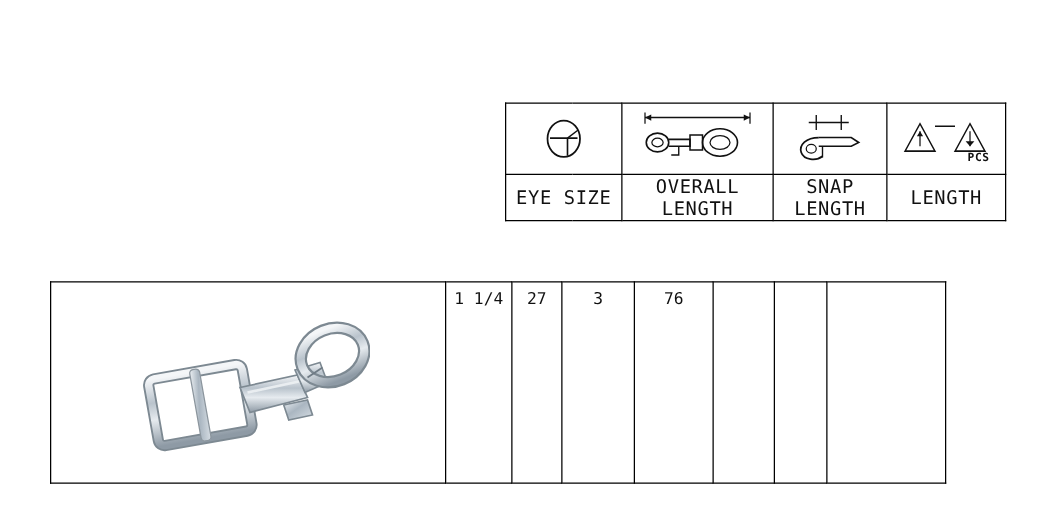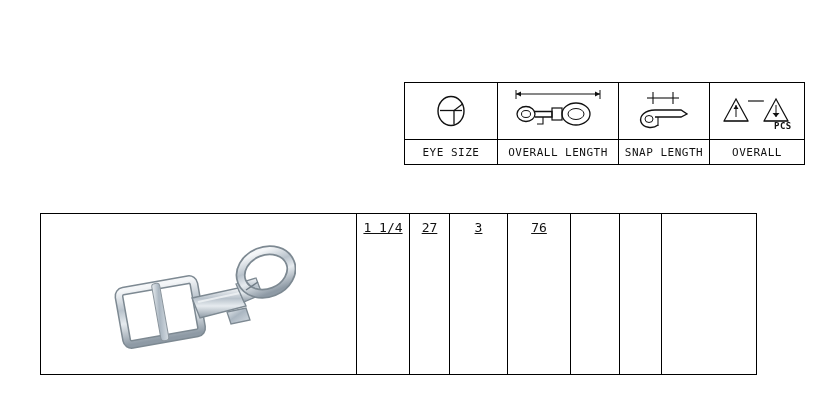--- a/index.html
+++ b/index.html
@@ -40,43 +40,42 @@
     vertical-align: middle;
     font-size: 11px;
     letter-spacing: 0.5px;
     padding: 0;
   }
   .icon-row td {
     height: 56px;
   }
   .name-row td {
     height: 24px;
-    font-size: 11px;
+    font-size: 15px;
   }
   .unit-row td {
     height: 26px;
     font-size: 11.5px;
   }
 
   .icon-wrap {
     display: flex;
     align-items: center;
     justify-content: center;
     height: 56px;
   }
 
   
   .product-table {
     position: absolute;
     left: 40px;
-    top: 213px;
+    top: 225px;
     width: 716px;
     border-collapse: collapse;
     table-layout: fixed;
-    text-decoration: underline;
   }
   .product-table td {
     border: 1px solid #000000;
     vertical-align: top;
     font-size: 13px;
     padding: 6px 4px 0 8px;
     height: 154px;
   }
   .product-table td.val {
     text-align: center;
@@ -173,21 +172,21 @@
               <text x="60" y="42" font-family="DejaVu Sans Mono, monospace" font-size="9" font-weight="bold" fill="#111">PCS</text>
             </svg>
           </div>
         </td>
       </tr>
 
       <tr class="name-row">
         <td colspan="2">EYE SIZE</td>
         <td colspan="2">OVERALL  LENGTH</td>
         <td colspan="2">SNAP  LENGTH</td>
-        <td>OVERALL</td>
+        <td>LENGTH</td>
       </tr>
 
     </tbody>
   </table>
 
   <table class="product-table">
     <colgroup>
       <col style="width:316px">
       <col style="width:53px">
         <col style="width:40px">

